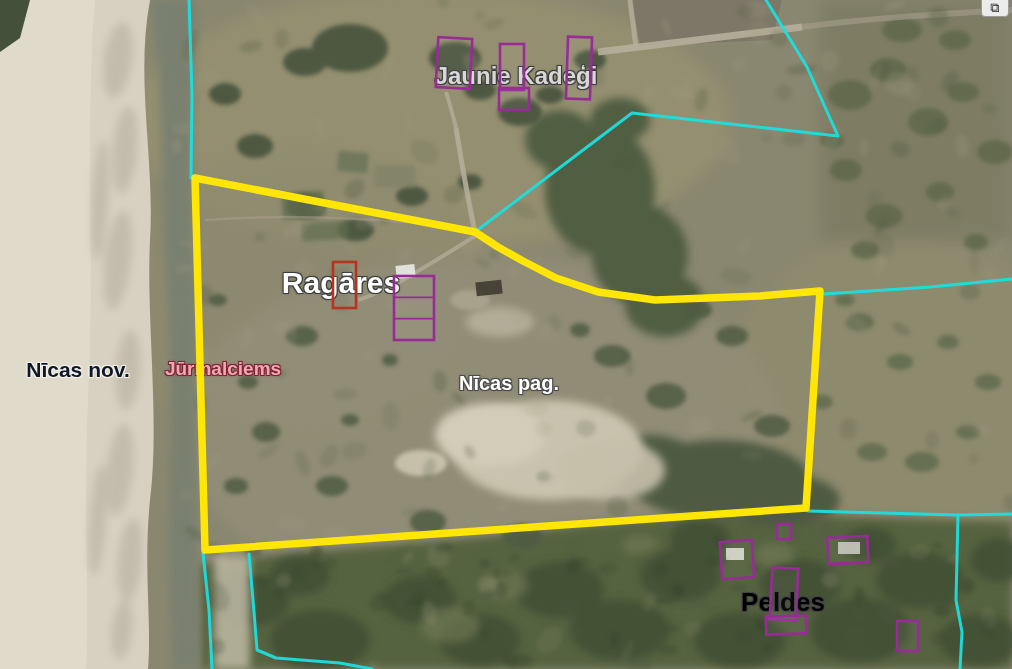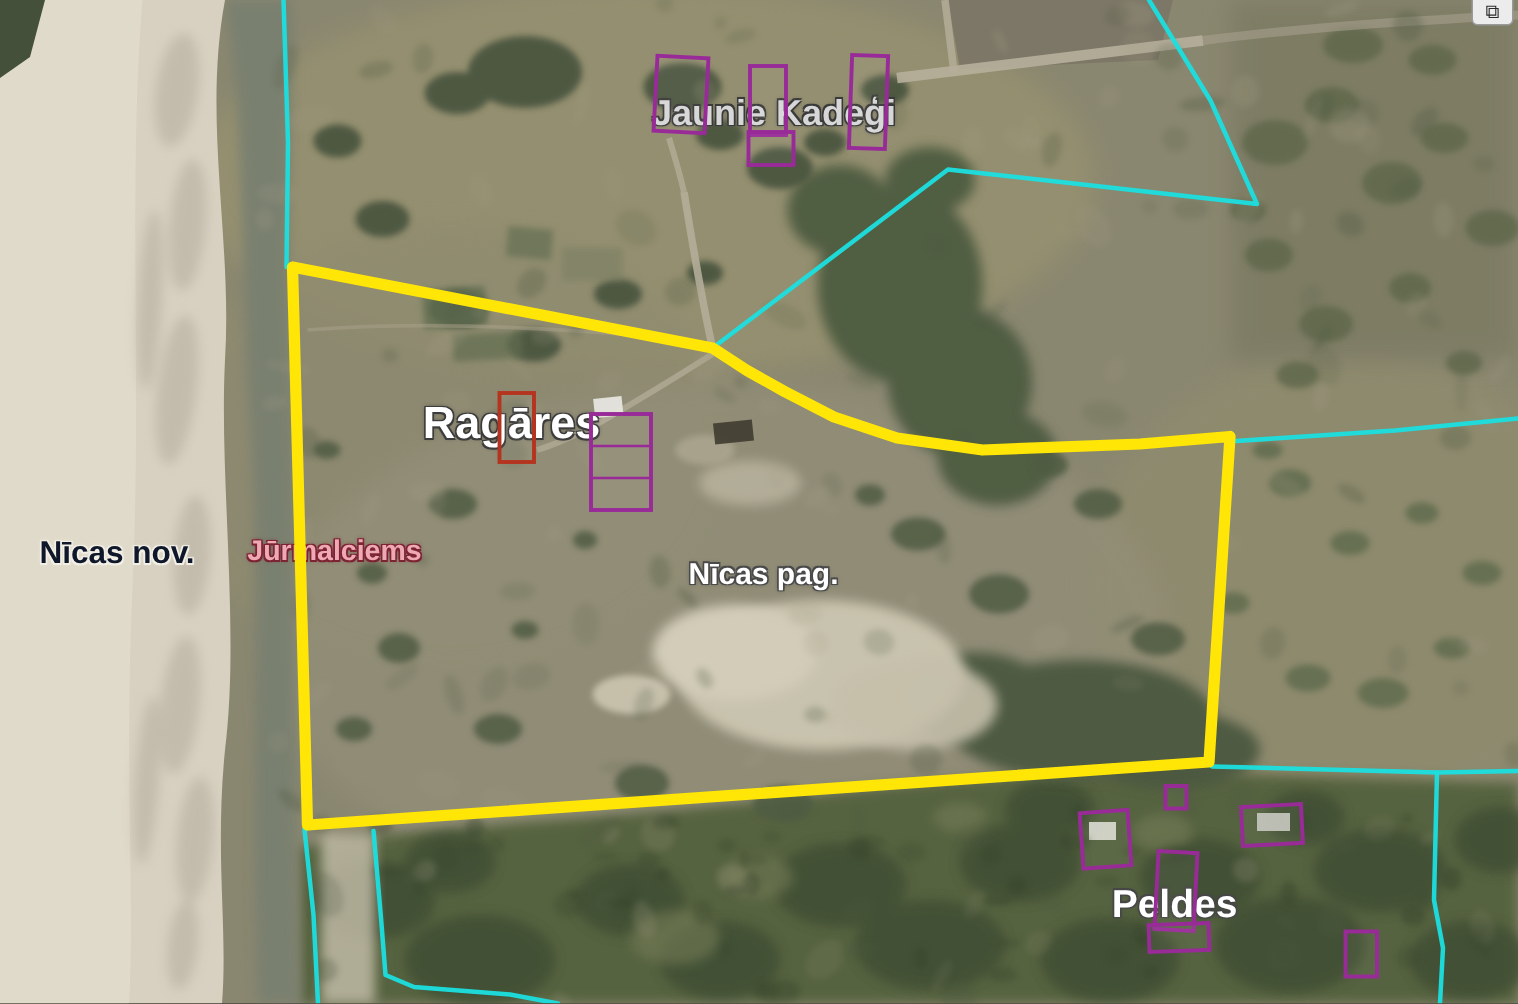--- a/index.html
+++ b/index.html
@@ -426,21 +426,21 @@
         <ellipse cx="382.9611925780773" cy="595.7321075175423" rx="4.850850045681" ry="3.035043370909989" fill="#36422c" opacity="0.34" filter="url(#b2)"></ellipse>
       </g>
   </svg>
 
   <div id="labels-layer">
     <div class="map-label" style="left: 516px; top: 76px; font-size: 24px; font-weight: 600; color: rgb(215, 215, 215); text-shadow: rgb(58, 58, 58) -1px -1px 0px, rgb(58, 58, 58) 1px -1px 0px, rgb(58, 58, 58) -1px 1px 0px, rgb(58, 58, 58) 1px 1px 0px, rgb(58, 58, 58) 0px 0px 3px;">Jaunie Kadeģi</div>
     <div class="map-label" style="left: 78px; top: 369px; font-size: 21px; font-weight: 700; color: #0f172a; text-shadow: rgb(242, 239, 230) -1px -1px 0px, rgb(242, 239, 230) 1px -1px 0px, rgb(242, 239, 230) -1px 1px 0px, rgb(242, 239, 230) 1px 1px 0px, rgb(242, 239, 230) 0px 0px 3px;">Nīcas nov.</div>
     <div class="map-label" style="left: 223px; top: 368px; font-size: 19px; font-weight: 700; color: rgb(239, 169, 180); text-shadow: rgb(124, 36, 51) -1px -1px 0px, rgb(124, 36, 51) 1px -1px 0px, rgb(124, 36, 51) -1px 1px 0px, rgb(124, 36, 51) 1px 1px 0px, rgb(124, 36, 51) 0px 0px 3px;">Jūrmalciems</div>
     <div class="map-label" style="left: 341px; top: 283px; font-size: 30px; font-weight: 600; color: #ffffff; text-shadow: rgb(60, 60, 60) -1px -1px 0px, rgb(60, 60, 60) 1px -1px 0px, rgb(60, 60, 60) -1px 1px 0px, rgb(60, 60, 60) 1px 1px 0px, rgb(60, 60, 60) 0px 0px 3px;">Ragāres</div>
     <div class="map-label" style="left: 509px; top: 369px; font-size: 20px; font-weight: 700; color: #ffffff; text-shadow: rgb(74, 74, 74) -1px -1px 0px, rgb(74, 74, 74) 1px -1px 0px, rgb(74, 74, 74) -1px 1px 0px, rgb(74, 74, 74) 1px 1px 0px, rgb(74, 74, 74) 0px 0px 3px; margin-top: 14px;">Nīcas pag.</div>
-    <div class="map-label" style="left: 783px; top: 602px; font-size: 26px; font-weight: 600; color: #ffffff; text-shadow: rgb(70, 70, 70) -1px -1px 0px, rgb(70, 70, 70) 1px -1px 0px, rgb(70, 70, 70) -1px 1px 0px, rgb(70, 70, 70) 1px 1px 0px, rgb(70, 70, 70) 0px 0px 3px;">Peldes</div>
+    <div class="map-label" style="left: 783px; top: 602px; font-size: 26px; font-weight: 600; color: #000000; text-shadow: rgb(70, 70, 70) -1px -1px 0px, rgb(70, 70, 70) 1px -1px 0px, rgb(70, 70, 70) -1px 1px 0px, rgb(70, 70, 70) 1px 1px 0px, rgb(70, 70, 70) 0px 0px 3px;">Peldes</div>
   </div>
 
   <svg id="vector-svg" width="1012" height="669" viewBox="0 0 1012 669">
     <g id="cadastral-layer">
         <polyline points="189,0 192,95 191,178" fill="none" stroke="#1bdfe0" stroke-width="3" stroke-linejoin="round" stroke-linecap="round" opacity="0.95"></polyline>
         <polyline points="766,0 807,67 838,136 632,113 475,232" fill="none" stroke="#1bdfe0" stroke-width="3" stroke-linejoin="round" stroke-linecap="round" opacity="0.95"></polyline>
         <polyline points="824,294 930,287 1012,279" fill="none" stroke="#1bdfe0" stroke-width="3" stroke-linejoin="round" stroke-linecap="round" opacity="0.95"></polyline>
         <polyline points="808,511 958,515 1012,514" fill="none" stroke="#1bdfe0" stroke-width="3" stroke-linejoin="round" stroke-linecap="round" opacity="0.95"></polyline>
         <polyline points="958,515 956,600 962,632 960,669" fill="none" stroke="#1bdfe0" stroke-width="3" stroke-linejoin="round" stroke-linecap="round" opacity="0.95"></polyline>
         <polyline points="203,553 209,610 212,669" fill="none" stroke="#1bdfe0" stroke-width="3" stroke-linejoin="round" stroke-linecap="round" opacity="0.95"></polyline>

